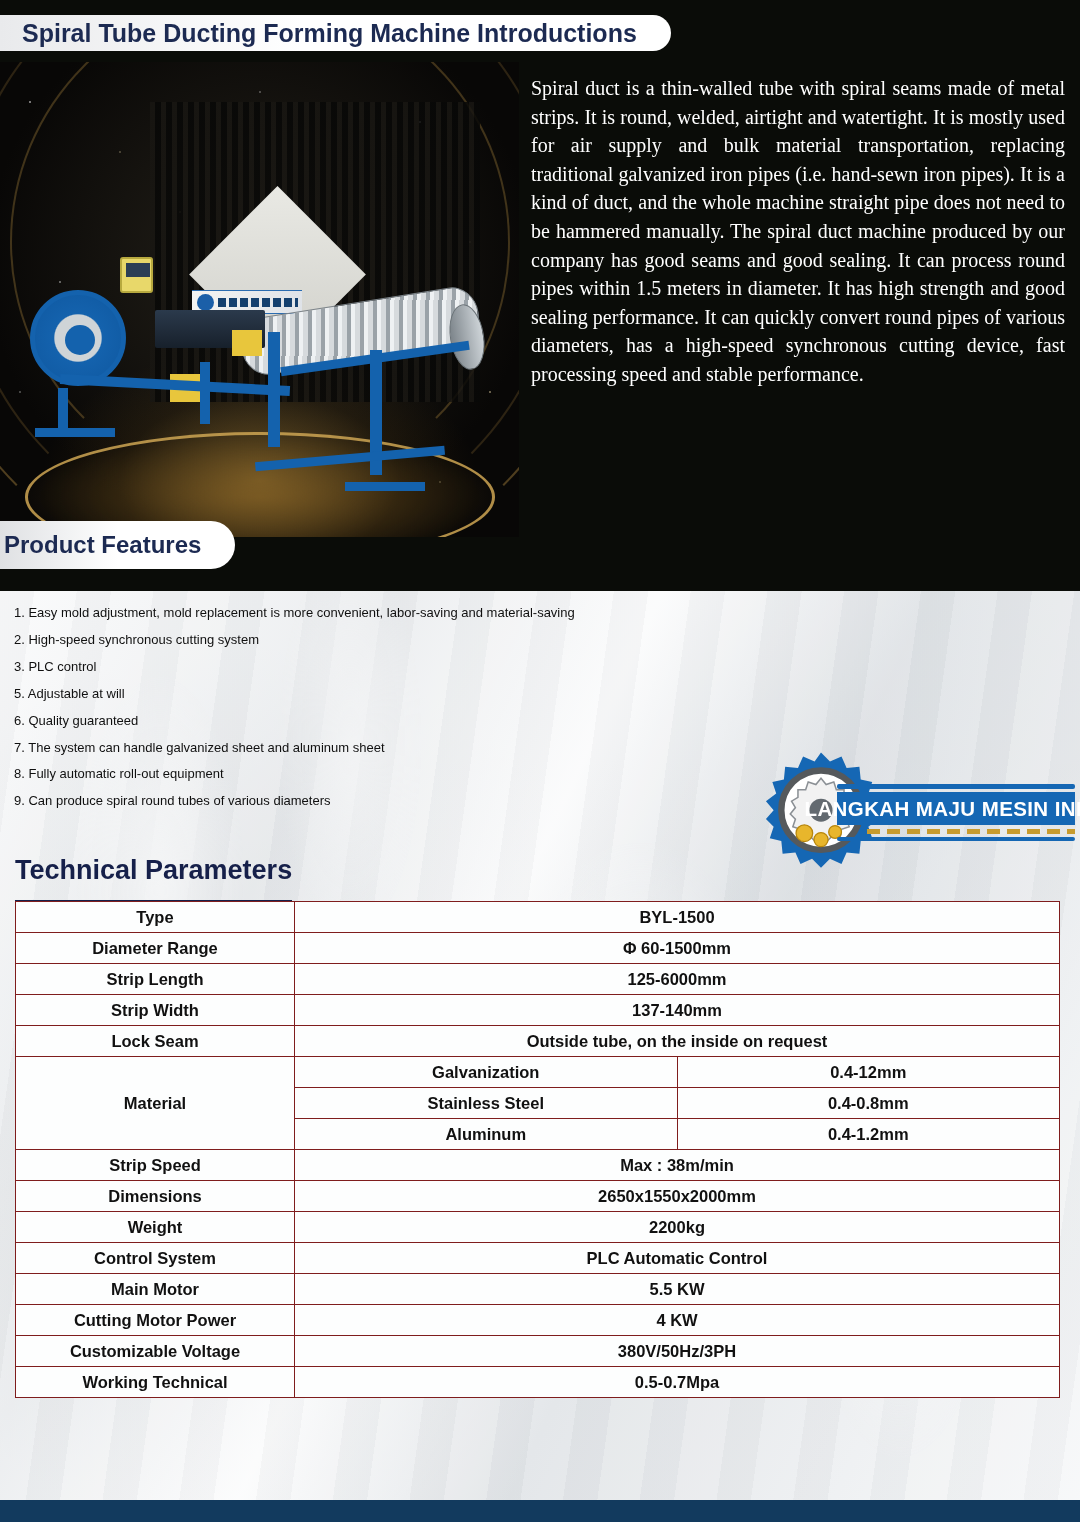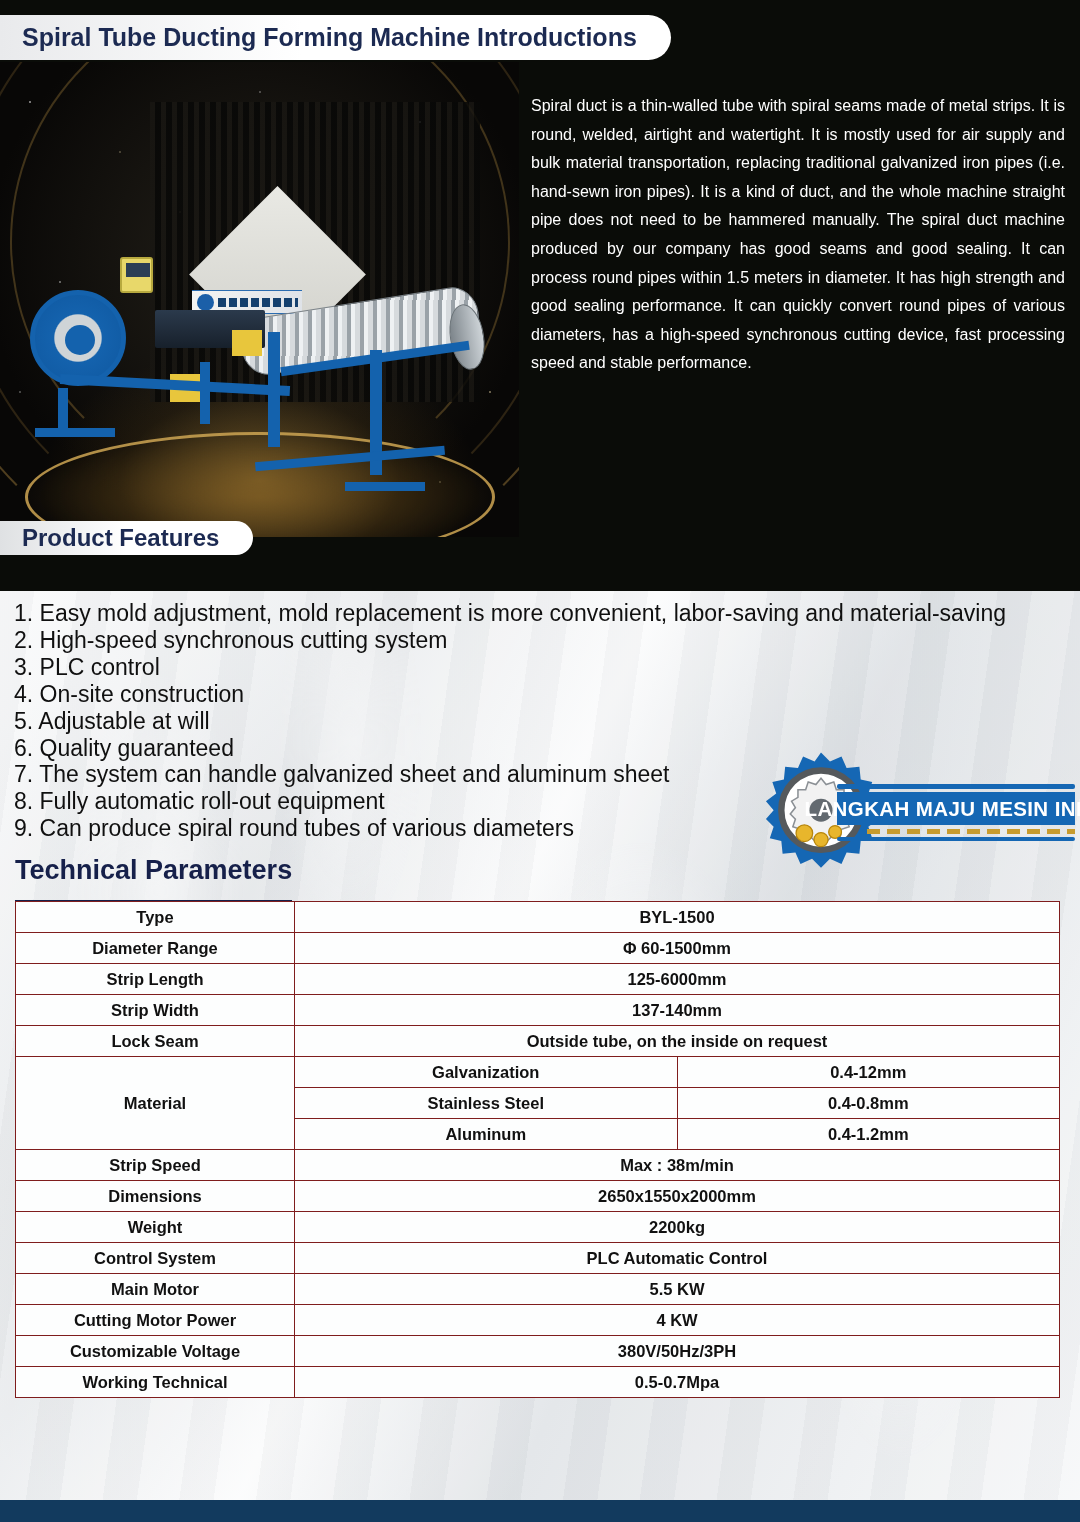--- a/index.html
+++ b/index.html
@@ -92,40 +92,40 @@
     transform:rotate(-8deg); }
   .frame-e{ position:absolute; left:255px; top:392px; width:190px; height:9px; background:#1462ad;
     transform:rotate(-5deg); }
   .frame-f{ position:absolute; left:58px; top:326px; width:10px; height:48px; background:#1462ad; }
   .frame-g{ position:absolute; left:200px; top:300px; width:10px; height:62px; background:#1462ad; }
   .foot1{ position:absolute; left:345px; top:420px; width:80px; height:9px; background:#1462ad; }
   .foot2{ position:absolute; left:35px; top:366px; width:80px; height:9px; background:#1462ad; }
 
   
   .pill {
-    position:absolute; left:0; top:15px; height:45px;
+    position:absolute; left:0; top:15px; height:36px;
     background:linear-gradient(90deg,#e9eaec 0%,#ffffff 45%,#ffffff 100%);
     border-radius:0 27px 27px 0;
     display:flex; align-items:center; padding:0 34px 0 22px;
   }
   .pill-txt { color:#1c2a52; font-size:25px; font-weight:bold; white-space:nowrap; }
 
   .pill2 {
-    position:absolute; left:0; top:521px; height:34px;
+    position:absolute; left:0; top:521px; height:48px;
     background:linear-gradient(90deg,#dfe1e3 0%,#ffffff 50%,#ffffff 100%);
     border-radius:0 26px 26px 0;
-    display:flex; align-items:center; padding:0 34px 0 22px;
+    display:flex; align-items:center; padding:0 34px 0 4px;
   }
   .pill2-txt { color:#1c2a52; font-size:24px; font-weight:bold; white-space:nowrap; }
 
   
   .intro {
-    position:absolute; left:531px; top:92px; width:534px;
-    color:#ffffff; font-size:16px; line-height:28.6px;
-    text-align:justify; text-justify:inter-word;
+    position:absolute; left:531px; top:74px; width:534px;
+    color:#ffffff; font-size:20px; line-height:28.6px;
+    text-align:justify; text-justify:inter-word;font-family:Liberation Serif, serif;
   }
 
   
   .lower {
     position:absolute; left:0; top:591px; width:1080px; height:909px;
     background:
       linear-gradient(115deg, rgba(255,255,255,.72) 0%, rgba(232,234,236,.55) 26%, rgba(255,255,255,.8) 44%, rgba(214,218,222,.5) 62%, rgba(248,249,250,.85) 100%),
       radial-gradient(ellipse 55% 70% at 22% 55%, rgba(190,196,202,.55), rgba(255,255,255,0) 70%),
       radial-gradient(ellipse 50% 60% at 72% 30%, rgba(198,204,210,.45), rgba(255,255,255,0) 70%),
       #eceef0;
@@ -133,21 +133,21 @@
   .tex { position:absolute; inset:0; opacity:.5;
     background:
       radial-gradient(ellipse 130px 330px at 160px 300px, rgba(255,255,255,.95), rgba(255,255,255,0) 65%),
       radial-gradient(ellipse 110px 300px at 350px 150px, rgba(255,255,255,.7), rgba(255,255,255,0) 65%),
       radial-gradient(ellipse 180px 260px at 640px 420px, rgba(255,255,255,.7), rgba(255,255,255,0) 65%),
       radial-gradient(ellipse 150px 380px at 900px 620px, rgba(255,255,255,.8), rgba(255,255,255,0) 65%),
       repeating-linear-gradient(98deg, rgba(176,182,188,.14) 0 34px, rgba(255,255,255,.2) 34px 76px);
   }
 
   .features { position:absolute; left:14px; top:9px; width:1000px; }
-  .feat-line { font-size:23px; color:#101010; line-height:26.9px; white-space:nowrap; }
+  .feat-line { font-size:13px; color:#101010; line-height:26.9px; white-space:nowrap; }
 
   
   .logo { position:absolute; left:757px; top:748px; width:318px; height:132px; }
   .gear { position:absolute; left:0; top:2px; width:128px; height:128px; }
   .logo-bar { position:absolute; left:80px; top:36px; width:238px; height:58px; }
   .bar-top { position:absolute; left:0; top:0; width:238px; height:5px;
     background:linear-gradient(90deg,#1567b4 60%, #1567b4 100%); border-radius:2px; }
   .bar-mid { position:absolute; left:0; top:8px; width:238px; height:33px; background:#1567b4;
     display:flex; align-items:center; justify-content:center; }
   .bar-mid span { color:#ffffff; font-size:20.5px; font-weight:bold; letter-spacing:.4px;
@@ -229,21 +229,20 @@
     </div>
   </div>
 
   <div class="lower">
     <div class="tex"></div>
 
     <div class="features">
       <div class="feat-line">1. Easy mold adjustment, mold replacement is more convenient, labor-saving and material-saving</div>
       <div class="feat-line">2. High-speed synchronous cutting system</div>
       <div class="feat-line">3. PLC control</div>
-      <div class="feat-line">4. On-site construction</div>
       <div class="feat-line">5. Adjustable at will</div>
       <div class="feat-line">6. Quality guaranteed</div>
       <div class="feat-line">7. The system can handle galvanized sheet and aluminum sheet</div>
       <div class="feat-line">8. Fully automatic roll-out equipment</div>
       <div class="feat-line">9. Can produce spiral round tubes of various diameters</div>
     </div>
   </div>
 
   <div class="logo">
     <svg class="gear" viewBox="0 0 100 100">

